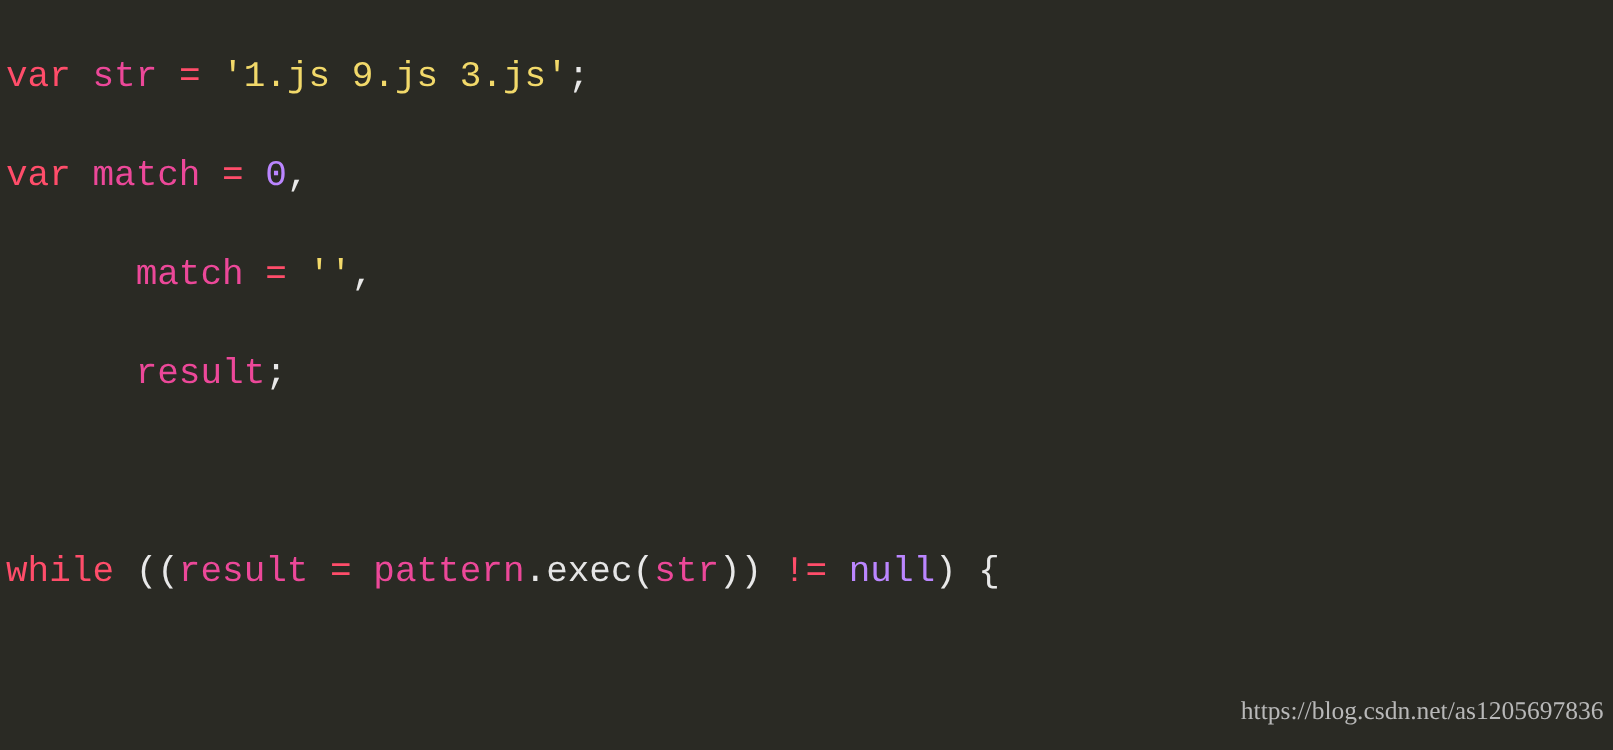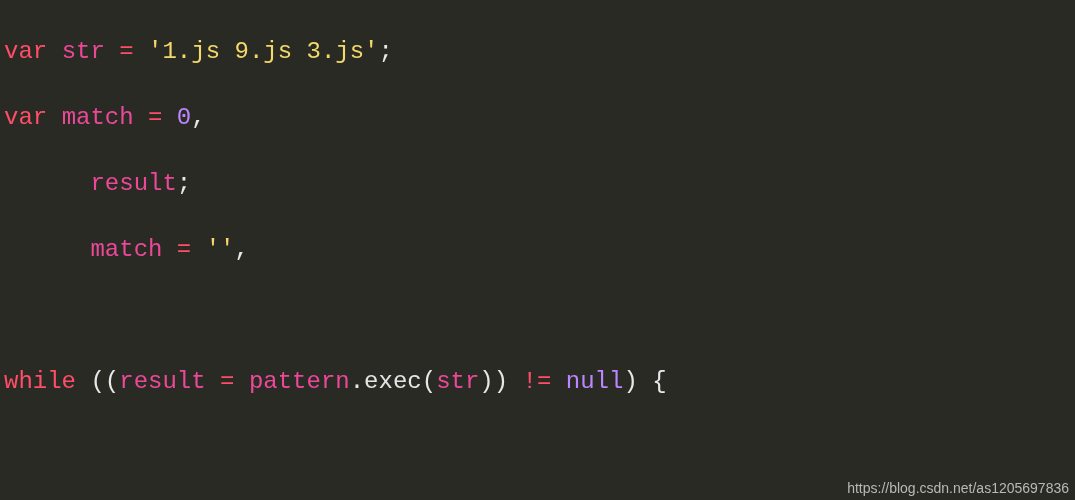--- a/index.html
+++ b/index.html
@@ -23,35 +23,35 @@
   .id   { color: #ec4899; }           
   .op   { color: #ff4d6a; }           
   .str  { color: #f2d96a; }           
   .num  { color: #bb86ff; }           
   .regex{ color: #f2d96a; }           
   .fn   { color: #e5e5e5; }           
   .punc { color: #e8e8e8; }
   .watermark {
     position: absolute;
     right: 6px;
-    bottom: 4px;
-    font-family: Liberation Sans, sans-serif;
-    font-size: 14px;
+    bottom: 16px;
+    font-family: Liberation Serif, serif;
+    font-size: 17px;
     color: #b8b8b8;
   }
   .line { display: block; }
 </style>
 </head>
 <body>
 
 <div class="editor">
 <span class="line"><span class="kw">var</span> <span class="id">str</span> <span class="op">=</span> <span class="str">'1.js 9.js 3.js'</span><span class="punc">;</span></span>
 <span class="line"><span class="kw">var</span> <span class="id">match</span> <span class="op">=</span> <span class="num">0</span><span class="punc">,</span></span>
+<span class="line"><span>      </span><span class="id">match</span> <span class="op">=</span> <span class="str">''</span><span class="punc">,</span></span>
 <span class="line"><span>      </span><span class="id">result</span><span class="punc">;</span></span>
-<span class="line"><span>      </span><span class="id">match</span> <span class="op">=</span> <span class="str">''</span><span class="punc">,</span></span>
 <span class="line"> </span>
 <span class="line"><span class="kw">while</span><span class="punc"> ((</span><span class="id">result</span><span class="op"> = </span><span class="id">pattern</span><span class="punc">.</span><span class="fn">exec</span><span class="punc">(</span><span class="id">str</span><span class="punc">)) </span><span class="op">!=</span><span> </span><span class="num">null</span><span class="punc">) {</span></span>
 <span class="line"></span>
 
 
 
 
 
 
 </div>

